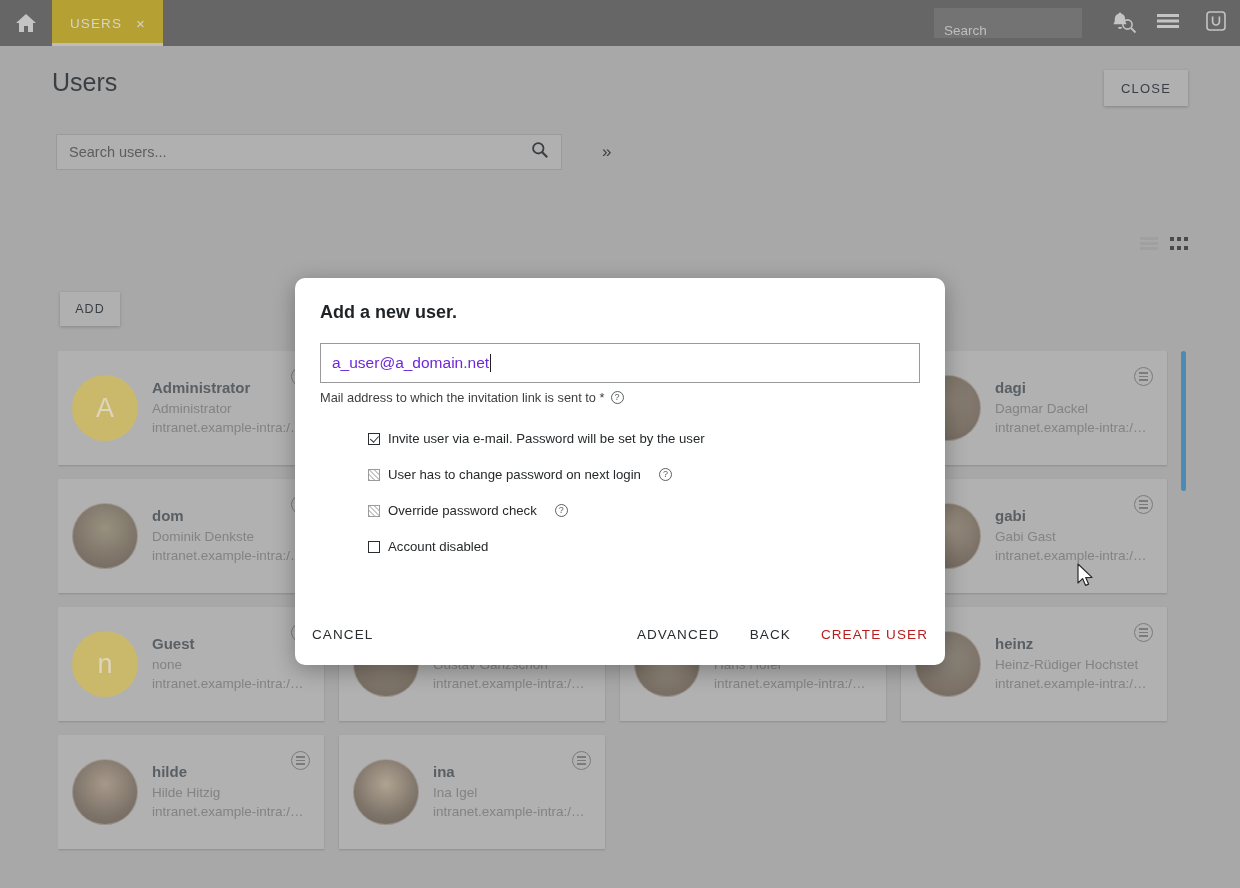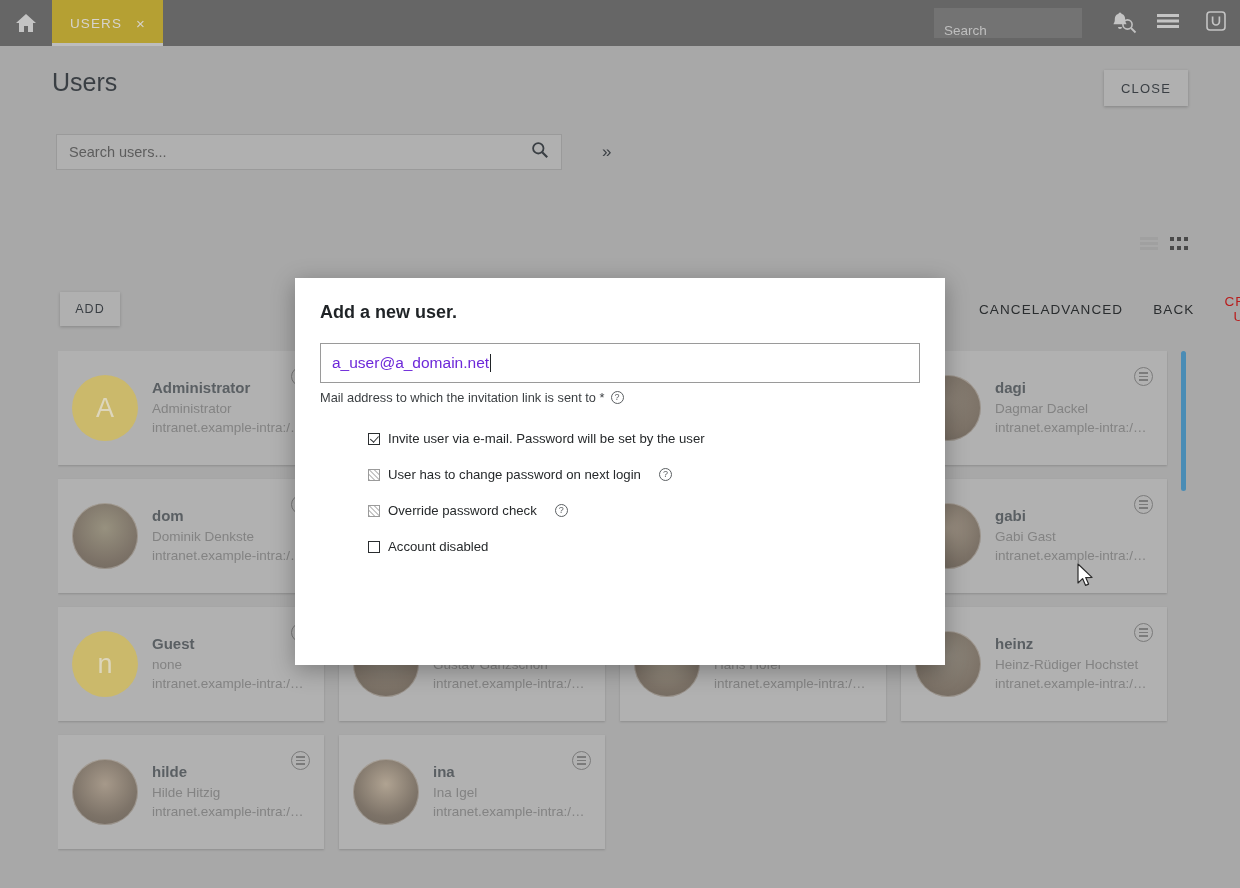--- a/index.html
+++ b/index.html
@@ -155,21 +155,21 @@
     cursor: pointer;
   }
 
   
   .modal {
     position: absolute; left: 295px; top: 278px;
     width: 650px; height: 387px;
     background: #ffffff;
     box-shadow: 0 5px 22px rgba(0,0,0,0.30);
     z-index: 40;
-    display: flex; flex-direction: row;
+    display: flex; flex-direction: column; border-radius: 10px;
   }
   .modal-body { padding: 24px 25px 0 25px; flex: 1; }
   .modal-title {
     font-size: 18px; font-weight: bold; color: #1f2326; margin-bottom: 20px;
   }
   .mail-input {
     width: 600px; height: 40px;
     border: 1px solid #9a9a9a; background: #fff;
     padding: 0 11px;
     font-size: 15.5px; color: #6d28d9;
@@ -211,21 +211,21 @@
   }
   .cbox.disabled {
     border-color: #9b9b9b;
     background:
       repeating-linear-gradient(45deg, #c9c9c9 0 1.4px, #ffffff 1.4px 3.4px);
   }
   .cb-help { margin-left: 10px; }
 
   .modal-footer {
     height: 62px; display: flex; align-items: center;
-    padding: 0 34px;
+    padding: 0 17px;
   }
   .mf-left { display: flex; }
   .mf-right { margin-left: auto; display: flex; align-items: center; gap: 30px; }
   .mf-btn {
     font-size: 13.5px; letter-spacing: 1.1px; color: #2a2d2f;
     cursor: pointer; background: none; border: none;
     font-family: "Liberation Sans", sans-serif;
   }
   .mf-btn.primary { color: #b91c1c; }
 

